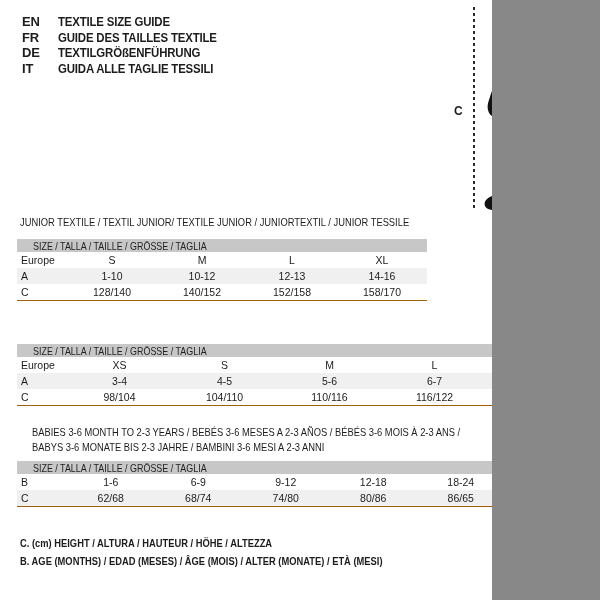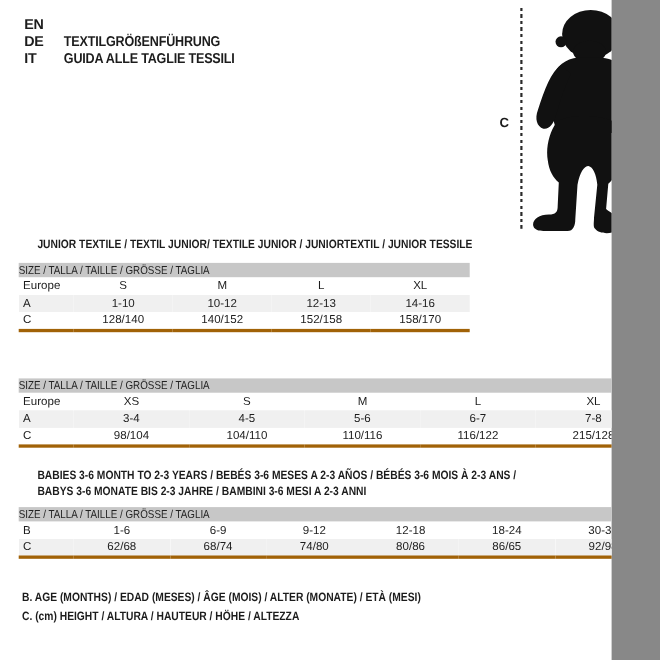--- a/index.html
+++ b/index.html
@@ -4,70 +4,75 @@
 <style>
   :root{
     --ink:#1c1c1c;
     --bar:#c7c7c7;
     --alt:#f0f0f0;
     --bg:#ffffff;
   }
   *{margin:0;padding:0;box-sizing:border-box;}
   body{background:#888;font-family:"Liberation Sans",sans-serif;}
   .canvas{
-    position:relative;width:556px;height:600px;background:var(--bg);
+    position:relative;width:492px;height:600px;background:var(--bg);
     overflow:hidden;color:var(--ink);
   }
   .cond{display:inline-block;transform:scaleX(0.85);transform-origin:0 50%;white-space:nowrap;}
 
   
   .lang-block{position:absolute;left:22px;top:14px;}
   .lang-row{display:grid;grid-template-columns:36px auto;height:15.5px;align-items:center;
     font-weight:700;font-size:13px;letter-spacing:-0.2px;}
   .lang-title .cond{transform:scaleX(0.88);}
 
   
   .dash-line{position:absolute;left:473px;top:7px;width:2px;height:201px;
     background:repeating-linear-gradient(to bottom,#2a2a2a 0 3px,transparent 3px 6px);}
   .c-label{position:absolute;left:454px;top:104px;font-weight:700;font-size:12px;}
   .baby{position:absolute;left:480px;top:5px;width:100px;height:210px;}
 
   
-  .sec-title{position:absolute;left:34px;font-weight:700;font-size:11px;line-height:15px;white-space:nowrap;}
+  .sec-title{position:absolute;left:20px;font-weight:400;font-size:11px;line-height:15px;white-space:nowrap;}
   .sec-title-1{top:215px;}
   .sec-title-2{top:321px;}
-  .sec-title-3{top:425px;}
+  .sec-title-3{top:425px;margin-left:12px;}
   .sub{font-size:7.5px;vertical-align:-2px;}
 
   
   .tblwrap{position:absolute;left:17px;}
   .tbl-1{top:239px;width:410px;}
   .tbl-2{top:344px;width:575px;}
   .tbl-3{top:461px;width:575px;}
   .size-bar{background:var(--bar);height:13px;display:flex;align-items:center;
-    padding-left:0;font-size:10.5px;color:#222;}
+    padding-left:16px;font-size:10.5px;color:#222;}
   table{width:100%;border-collapse:collapse;table-layout:fixed;
-    font-size:10.5px;color:var(--ink);border-bottom:3px solid #a16207;}
+    font-size:10.5px;color:var(--ink);border-bottom:1px solid #a16207;}
   td{height:16px;text-align:center;vertical-align:middle;padding:0;overflow:hidden;}
   td.rowlabel{text-align:left;padding-left:4px;}
   col.first{width:50px;}
   tbody tr:nth-child(even) td{background:var(--alt);}
 
   
   .footnotes{position:absolute;left:20px;top:535px;font-weight:700;font-size:11px;line-height:17.5px;}
   .footnote{white-space:nowrap;}
 </style>
 </head>
 <body>
 
 <div class="canvas">
 
   <div class="lang-block">
     <div class="lang-row">
       <span>EN</span>
+      <span class="lang-title"><span class="cond">TEXTILE SIZE GUIDE</span></span>
+    </div>
+    <div class="lang-row">
+      <span>FR</span>
+      <span class="lang-title"><span class="cond">GUIDE DES TAILLES TEXTILE</span></span>
     </div>
     <div class="lang-row">
       <span>DE</span>
       <span class="lang-title"><span class="cond">TEXTILGRÖßENFÜHRUNG</span></span>
     </div>
     <div class="lang-row">
       <span>IT</span>
       <span class="lang-title"><span class="cond">GUIDA ALLE TAGLIE TESSILI</span></span>
     </div>
   </div>
@@ -205,17 +210,17 @@
             <td>74/80</td>
             <td>80/86</td>
             <td>86/65</td>
             <td>92/98</td>
           </tr>
         </tbody>
     </table>
   </div>
 
   <div class="footnotes">
+    <div class="footnote"><span class="cond">C. (cm) HEIGHT / ALTURA / HAUTEUR / HÖHE / ALTEZZA</span></div>
     <div class="footnote"><span class="cond">B. AGE (MONTHS) / EDAD (MESES) / ÂGE (MOIS) / ALTER (MONATE) / ETÀ (MESI)</span></div>
-    <div class="footnote"><span class="cond">C. (cm) HEIGHT / ALTURA / HAUTEUR / HÖHE / ALTEZZA</span></div>
   </div>
 
 </div>
 
 </body></html>

